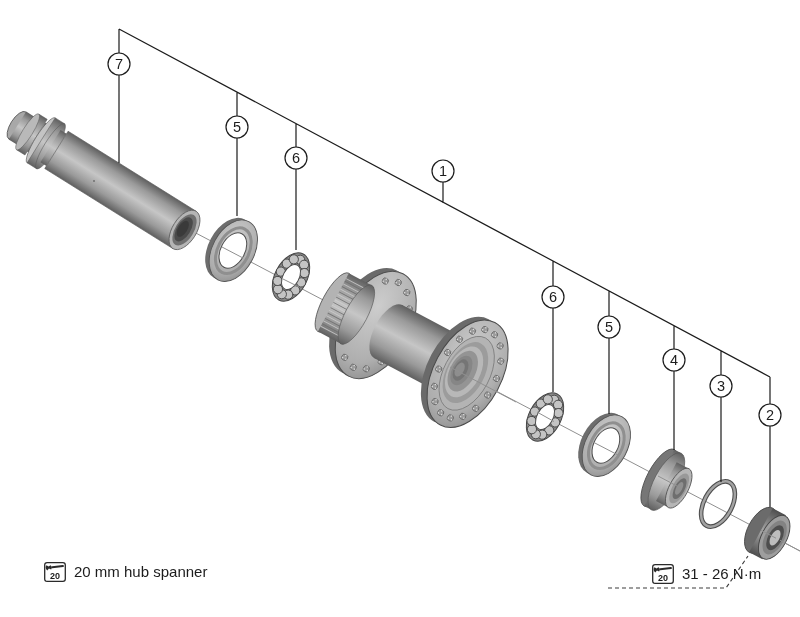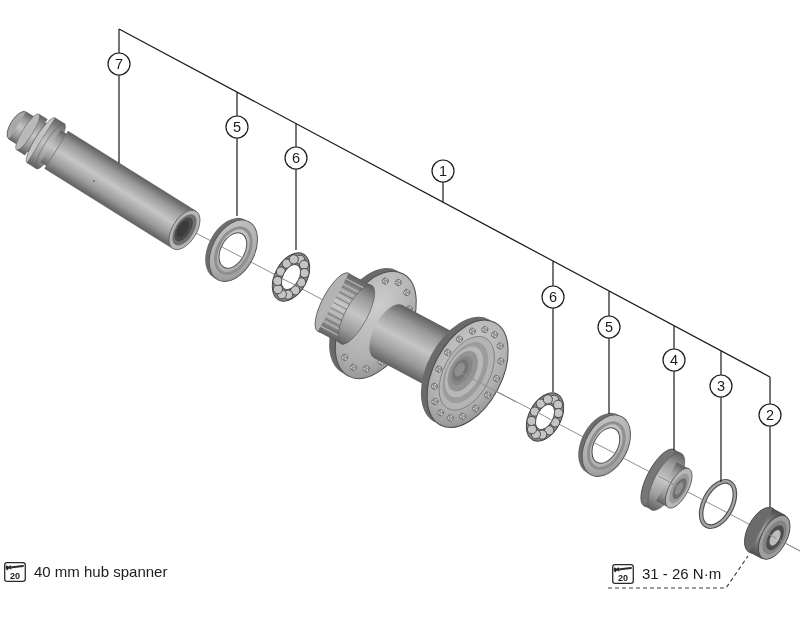--- a/index.html
+++ b/index.html
@@ -5,21 +5,21 @@
   html,body{margin:0;padding:0;background:#ffffff;}
   .stage{position:relative;width:800px;height:617px;background:#ffffff;overflow:hidden;
          font-family:"Liberation Sans",sans-serif;}
   .stage svg.diagram{position:absolute;left:0;top:0;}
   .callout circle{fill:#ffffff;stroke:#1c1c1c;stroke-width:1.2;}
   .callout text{font:14.5px "Liberation Sans",sans-serif;fill:#1c1c1c;text-anchor:middle;}
   .leader{stroke:#1c1c1c;stroke-width:1.2;fill:none;}
   .centerline{stroke:#909090;stroke-width:1;fill:none;}
   .dashline{stroke:#3d3d3d;stroke-width:1.1;fill:none;stroke-dasharray:4 3;}
   .note{position:absolute;display:flex;align-items:center;gap:8px;
-        font:15px/1.2 "Liberation Sans",sans-serif;color:#1c1c1c;white-space:nowrap;}
+        font:15px/1.2 "Liberation Sans",sans-serif;color:#1c1c1c;white-space:nowrap;margin-left:40px;}
   .tool-icon{display:block;}
   .tool-icon .box{fill:#ffffff;stroke:#2a2a2a;stroke-width:1.3;}
   .tool-icon .wrench{fill:#2a2a2a;}
   .tool-icon text{font:bold 9px "Liberation Sans",sans-serif;fill:#1c1c1c;text-anchor:middle;}
 </style>
 </head>
 <body>
 
 <div class="stage">
 
@@ -253,21 +253,21 @@
 
   <div class="note" style="left:4px;top:562px;">
     <svg class="tool-icon" width="22" height="20" viewBox="0 0 22 20">
       <rect class="box" x="0.7" y="0.7" width="20.6" height="18.6" rx="2.4"></rect>
       <g class="wrench" transform="translate(1.6,2.1) rotate(-6 9 3)">
         <path d="M1.1,0.3 L3.1,1.9 L5,0.6 C6.3,1.2 6.5,4 5.3,4.9 L3.2,3.9 L1.4,5.6 C-0.3,4.2 -0.4,1.6 1.1,0.3 Z"></path>
         <rect x="5.6" y="1.8" width="12.8" height="2.1" rx="1"></rect>
       </g>
       <text x="11" y="17">20</text>
     </svg>
-    <span class="note-text">40 mm hub spanner</span>
+    <span class="note-text">20 mm hub spanner</span>
   </div>
 
   <div class="note" style="left:612px;top:564px;">
     <svg class="tool-icon" width="22" height="20" viewBox="0 0 22 20">
       <rect class="box" x="0.7" y="0.7" width="20.6" height="18.6" rx="2.4"></rect>
       <g class="wrench" transform="translate(1.6,2.1) rotate(-6 9 3)">
         <path d="M1.1,0.3 L3.1,1.9 L5,0.6 C6.3,1.2 6.5,4 5.3,4.9 L3.2,3.9 L1.4,5.6 C-0.3,4.2 -0.4,1.6 1.1,0.3 Z"></path>
         <rect x="5.6" y="1.8" width="12.8" height="2.1" rx="1"></rect>
       </g>
       <text x="11" y="17">20</text>

